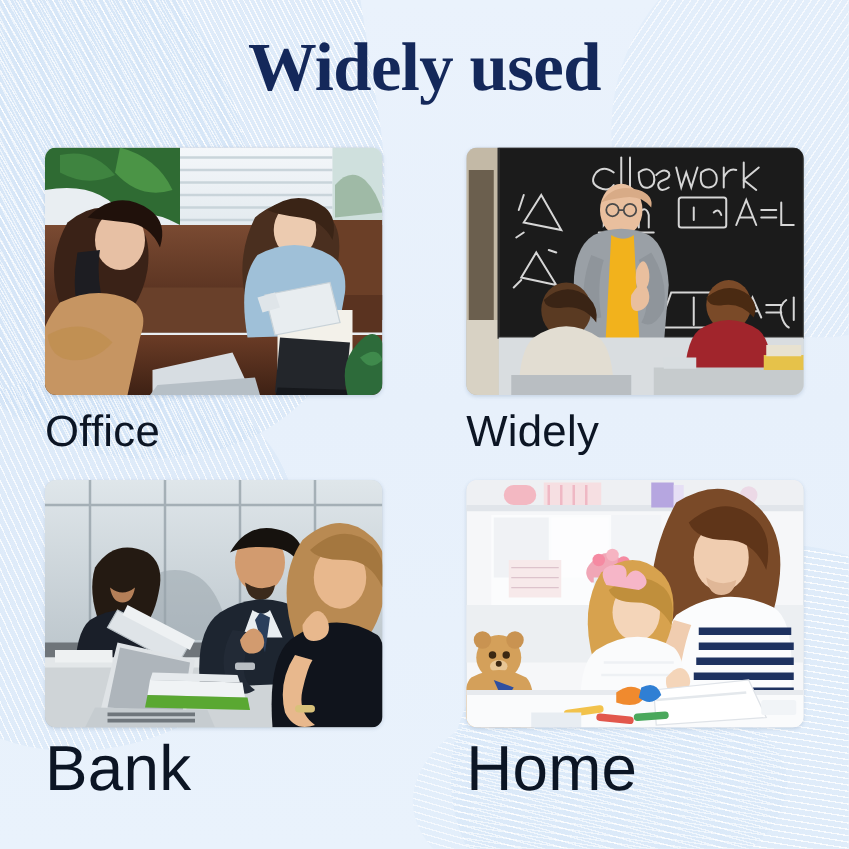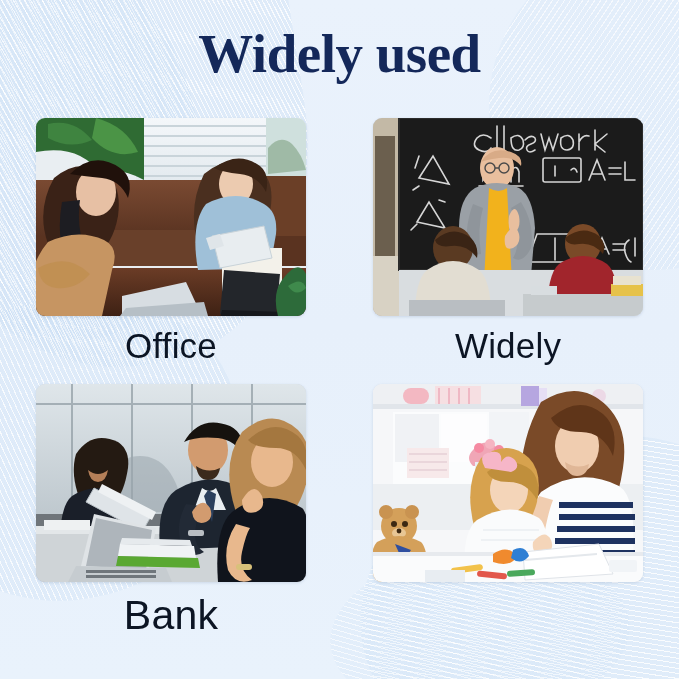--- a/index.html
+++ b/index.html
@@ -152,42 +152,41 @@
     z-index: 3;
     display: grid;
     grid-template-columns: 270px 270px;
     grid-template-rows: auto auto;
     column-gap: 67px;
     row-gap: 18px;
   }
   .card {
     display: flex;
     flex-direction: column;
-    align-items: center;
   }
   .photo {
     width: 270px;
     height: 198px;
     border-radius: 9px;
     overflow: hidden;
     position: relative;
     box-shadow: 0 1px 3px rgba(70,100,140,0.18);
     background: #cfd8e2;
   }
   .photo svg { display: block; width: 100%; height: 100%; }
 
   .card-label {
     margin-top: 10px;
     font-family: "Liberation Sans", sans-serif;
     font-weight: 400;
     color: #0c1524;
     letter-spacing: 0.2px;
   }
   .row-top .card-label { font-size: 35px; line-height: 40px; }
-  .row-bottom .card-label { font-size: 41px; line-height: 46px; }
+  .row-bottom .card-label { font-size: 51px; line-height: 46px; }
 </style>
 </head>
 <body>
 
 <div id="page">
 
   <div class="wave-layer">
     <div class="wave-tl"></div>
     <div class="wave-tl2"></div>
     <div class="wave-tr"></div>
@@ -499,16 +498,17 @@
 
           <path d="M120 170 q14 -10 24 2 q-6 12 -24 6 z" fill="#f08a2e"></path>
           <path d="M140 166 q12 -6 16 6 q-8 10 -18 2 z" fill="#2f7fd4"></path>
           <rect x="78" y="182" width="32" height="6" rx="3" fill="#f2c24b" transform="rotate(-8 94 185)"></rect>
           <rect x="104" y="188" width="30" height="6" rx="3" fill="#e2574c" transform="rotate(6 119 191)"></rect>
           <rect x="52" y="186" width="40" height="12" fill="#e8edf2"></rect>
           <rect x="134" y="186" width="28" height="6" rx="3" fill="#4aa85c" transform="rotate(-4 148 189)"></rect>
           <rect x="236" y="176" width="28" height="12" rx="2" fill="#f1f4f7"></rect>
         </svg>
       </div>
+      <div class="card-label">Home</div>
     </div>
 
   </div>
 </div>
 
 </body></html>

